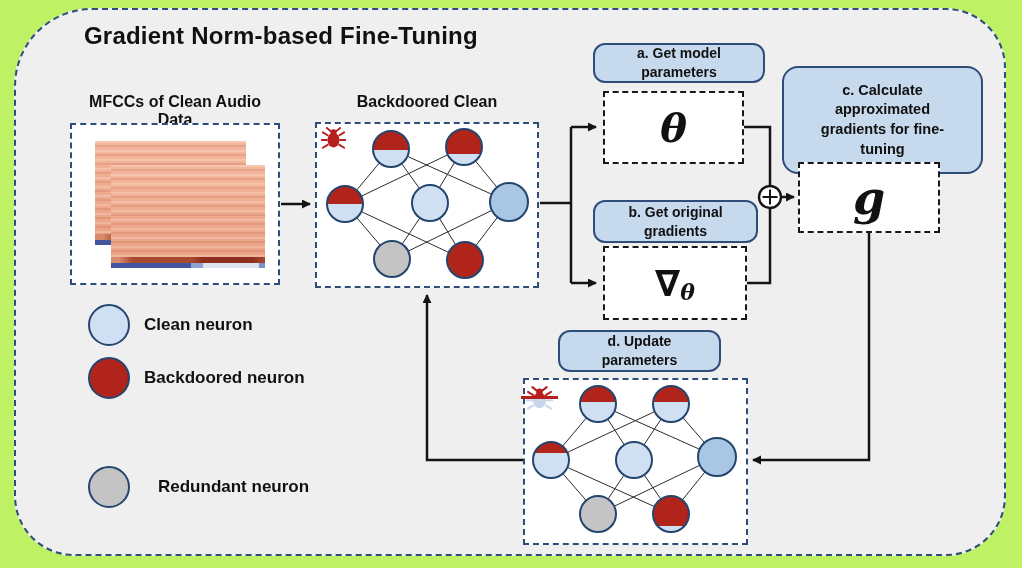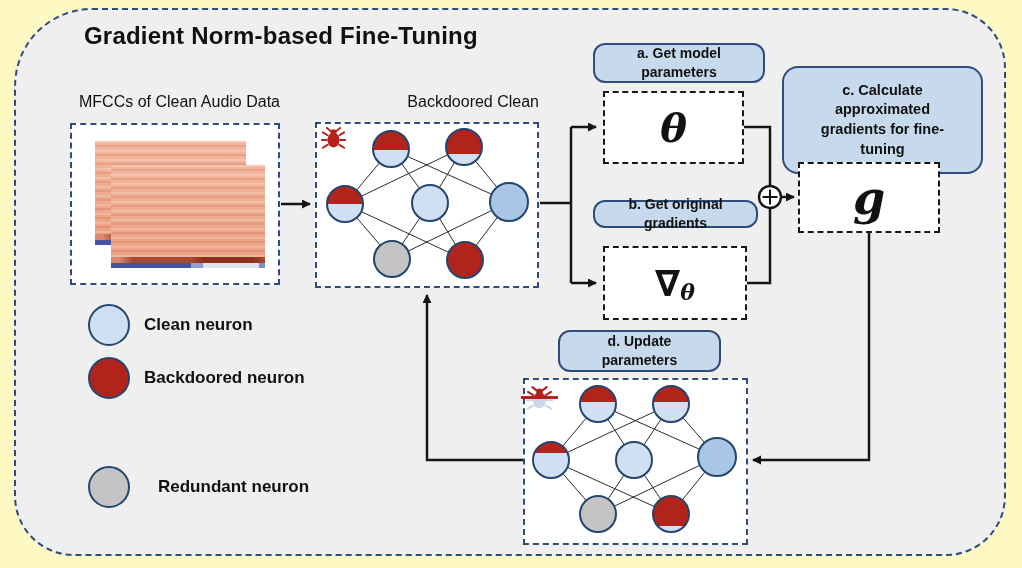--- a/index.html
+++ b/index.html
@@ -1,21 +1,21 @@
 <!DOCTYPE html>
 <html><head>
 <meta charset="utf-8">
 <style>
   html,body{margin:0;padding:0;background:#fff;}
-  .stage{position:relative;width:1022px;height:568px;background:#fef9c3;
+  .stage{position:relative;width:1022px;height:568px;background:#bef264;
          font-family:"Liberation Sans",sans-serif;overflow:hidden;color:#111;}
   .frame{position:absolute;left:14px;top:8px;width:992px;height:548px;box-sizing:border-box;
          background:#efefef;border:2px dashed #2e4d7b;border-radius:78px 60px 60px 60px;}
   .title{position:absolute;left:84px;top:22px;font-size:24px;font-weight:700;letter-spacing:.2px;}
-  .panel-label{position:absolute;top:93px;font-size:16px;font-weight:400;text-align:right;}
+  .panel-label{position:absolute;top:93px;font-size:16px;font-weight:700;text-align:center;}
   .mfcc-label{left:70px;width:210px;}
   .model-label{left:315px;width:224px;}
   .dash-blue{position:absolute;box-sizing:border-box;background:#ffffff;border:2px dashed #2e4d7b;}
   .mfcc-box{left:70px;top:123px;width:210px;height:162px;}
   .model-box{left:315px;top:122px;width:224px;height:166px;}
   .updated-box{left:523px;top:378px;width:225px;height:167px;}
   .heat{position:absolute;
     background-image:
       linear-gradient(90deg,#44549f 0 52%,#8fa3d2 52% 60%,#dde3ef 60% 96%,#7c90c9 96% 100%),
       linear-gradient(90deg,#d98a6d 0 5%,#a84a30 14% 52%,#8f2f1e 60% 92%,#a84a30 100%),
@@ -25,21 +25,21 @@
     background-position:left bottom,left calc(100% - 5px),0 0,0 0;
     background-repeat:no-repeat;}
   .heat-back{left:23px;top:16px;width:151px;height:104px;}
   .heat-front{left:39px;top:40px;width:154px;height:103px;}
   .overlay{position:absolute;left:0;top:0;width:1022px;height:568px;pointer-events:none;}
   .neuron{position:absolute;box-sizing:border-box;border-radius:50%;border:2px solid #24466e;}
   .step-box{position:absolute;box-sizing:border-box;background:#c7daed;border:2px solid #2e4d7b;
             border-radius:12px;display:flex;align-items:center;justify-content:center;
             text-align:center;font-weight:700;font-size:14px;line-height:1.35;color:#101010;}
   .box-a{left:593px;top:43px;width:172px;height:40px;padding:0 24px;}
-  .box-b{left:593px;top:200px;width:165px;height:28px;padding:0 16px;text-align:center;}
+  .box-b{left:593px;top:200px;width:165px;height:43px;padding:0 16px;text-align:center;}
   .box-c{left:782px;top:66px;width:201px;height:108px;padding:0 20px;border-radius:16px;font-size:14.5px;}
   .box-d{left:558px;top:330px;width:163px;height:42px;padding:0 32px;}
   .sym-box{position:absolute;box-sizing:border-box;background:#fff;border:2px dashed #181818;
            display:flex;align-items:center;justify-content:center;}
   .sym-theta{left:603px;top:91px;width:141px;height:73px;}
   .sym-nabla{left:603px;top:246px;width:144px;height:74px;}
   .sym-g{left:798px;top:162px;width:142px;height:71px;}
   .serif-math{font-family:"DejaVu Serif",serif;font-style:italic;font-weight:700;}
   .theta-glyph{font-size:40px;}
   .g-glyph{font-size:46px;}

